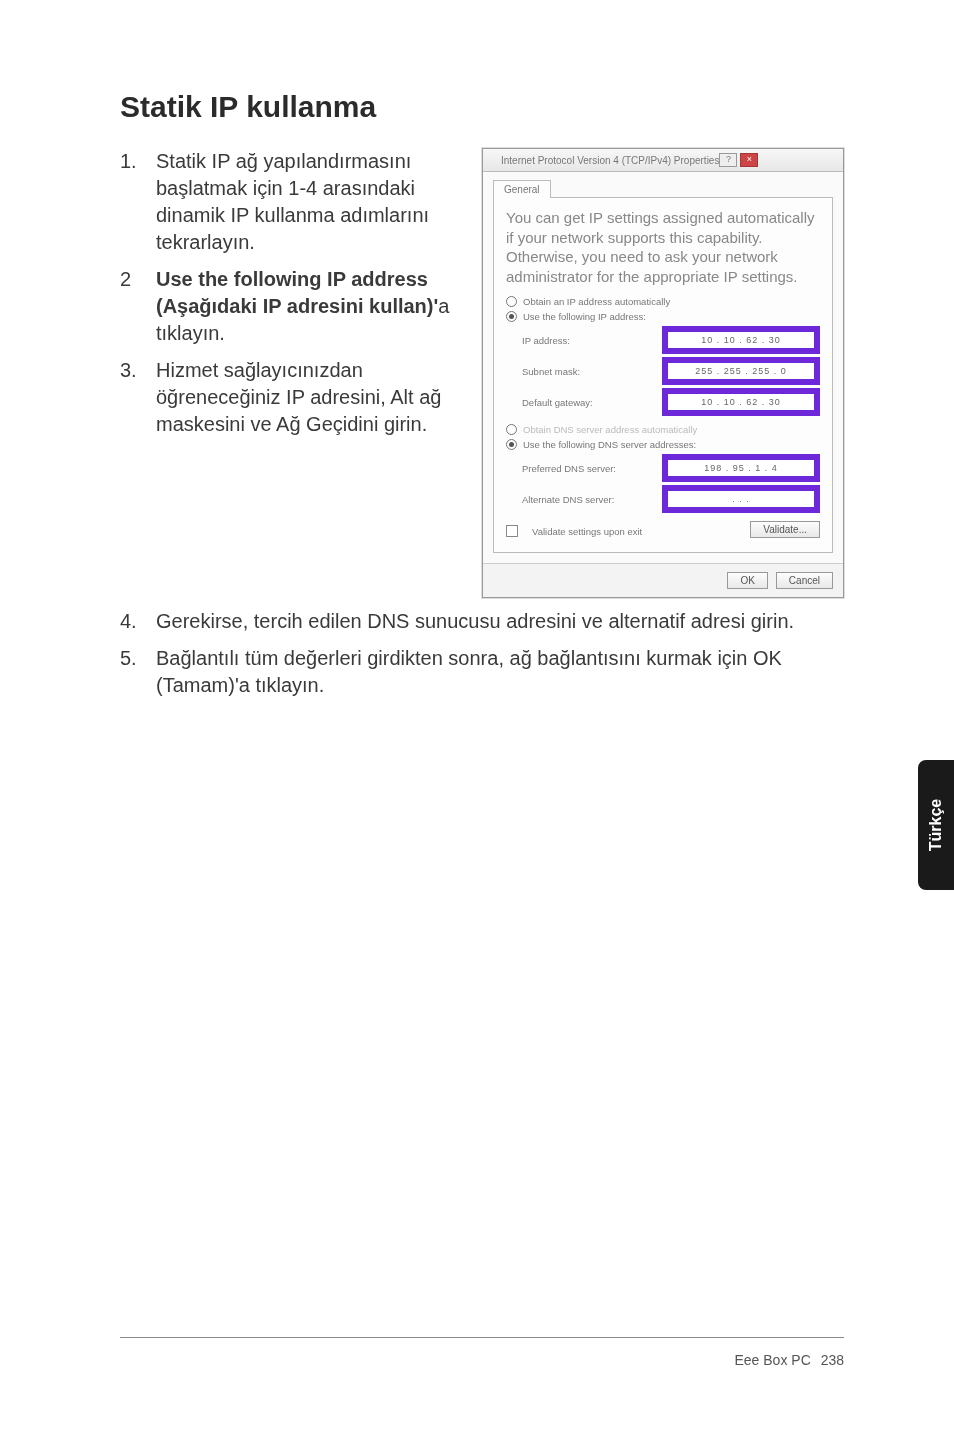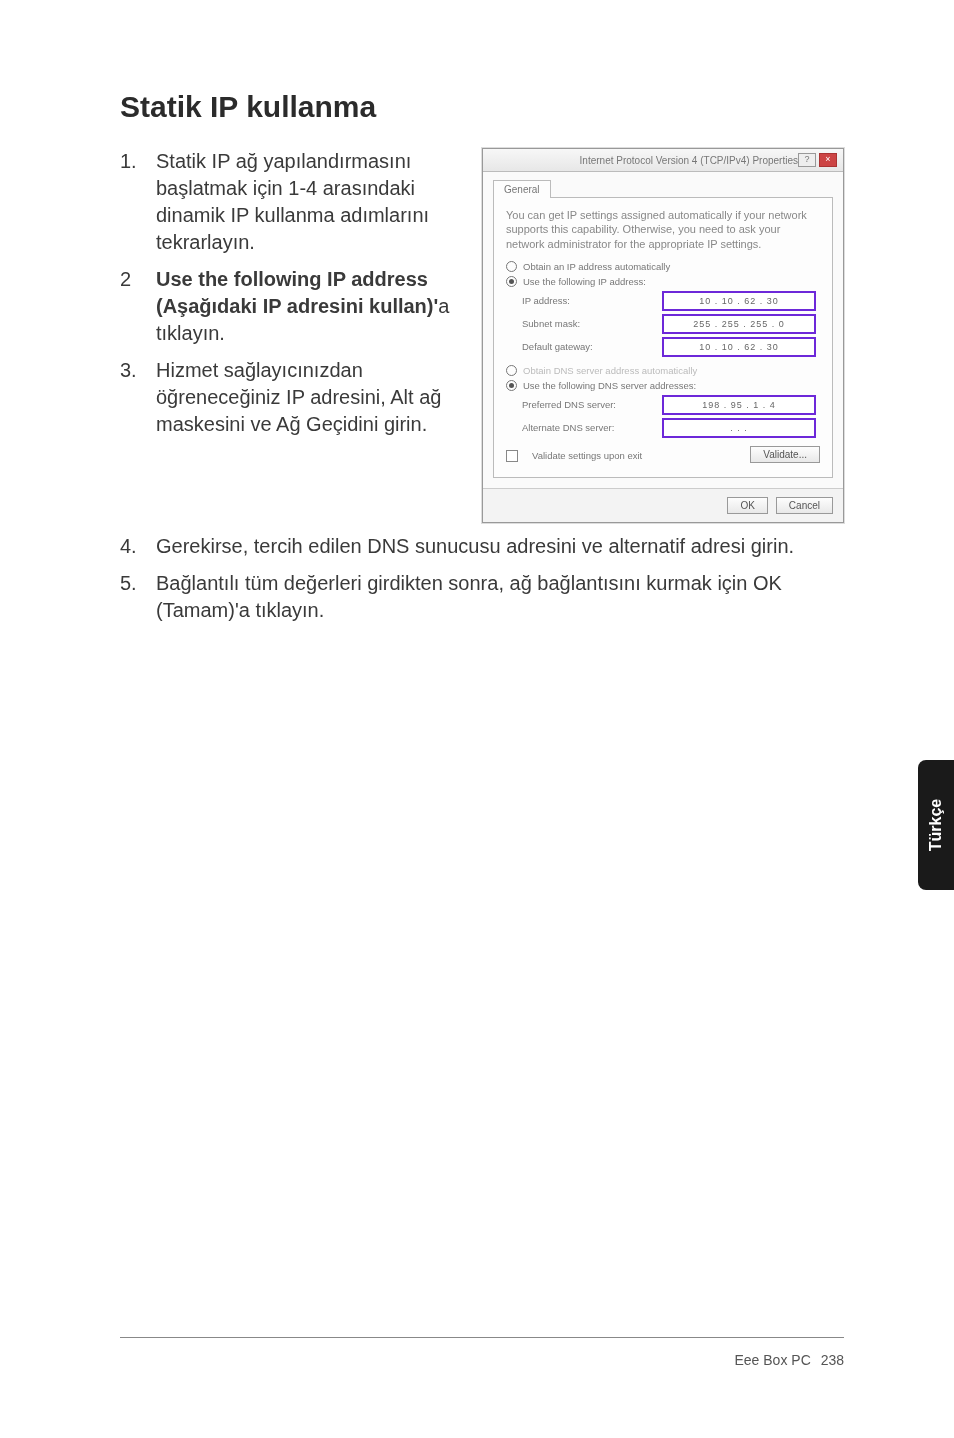--- a/index.html
+++ b/index.html
@@ -61,22 +61,22 @@
     width: 360px;
     border: 1px solid #999;
     background: #f6f6f6;
     font-size: 10px;
     color: #777;
     box-shadow: 0 0 0 1px #ddd;
   }
   .dlg-title {
     display: flex;
     align-items: center;
-    justify-content: flex-end;
-    padding: 4px 6px;
+    justify-content: flex-start;
+    padding: 4px 18px;
     background: linear-gradient(#f7f7f7,#e7e7e7);
     border-bottom: 1px solid #bbb;
     font-size: 10px;
     color: #777;
   }
   .dlg-title .winbtns {
     display: flex;
     gap: 3px;
   }
   .dlg-title .winbtns span {
@@ -107,21 +107,21 @@
     margin-bottom: -1px;
     position: relative;
     top: 0;
   }
   .tabpanel {
     border: 1px solid #bbb;
     padding: 10px 12px 14px 12px;
     background: #fdfdfd;
   }
   .desc {
-    font-size: 11px;
+    font-size: 15px;
     color: #888;
     line-height: 1.3;
     margin-bottom: 10px;
   }
   .radio-row {
     display: flex;
     align-items: flex-start;
     gap: 6px;
     margin: 4px 0;
     font-size: 9.5px;
@@ -149,21 +149,21 @@
     display: flex;
     align-items: center;
     margin: 3px 0;
   }
   .field-row label {
     flex: 0 0 140px;
     font-size: 9.5px;
     color: #777;
   }
   .ipbox {
-    border: 2px solid #6d28d9;
+    border: 6px solid #6d28d9;
     background: #fff;
     width: 150px;
     height: 16px;
     font-size: 9px;
     color: #666;
     text-align: center;
     line-height: 16px;
     letter-spacing: 1px;
   }
   .chk-row {

